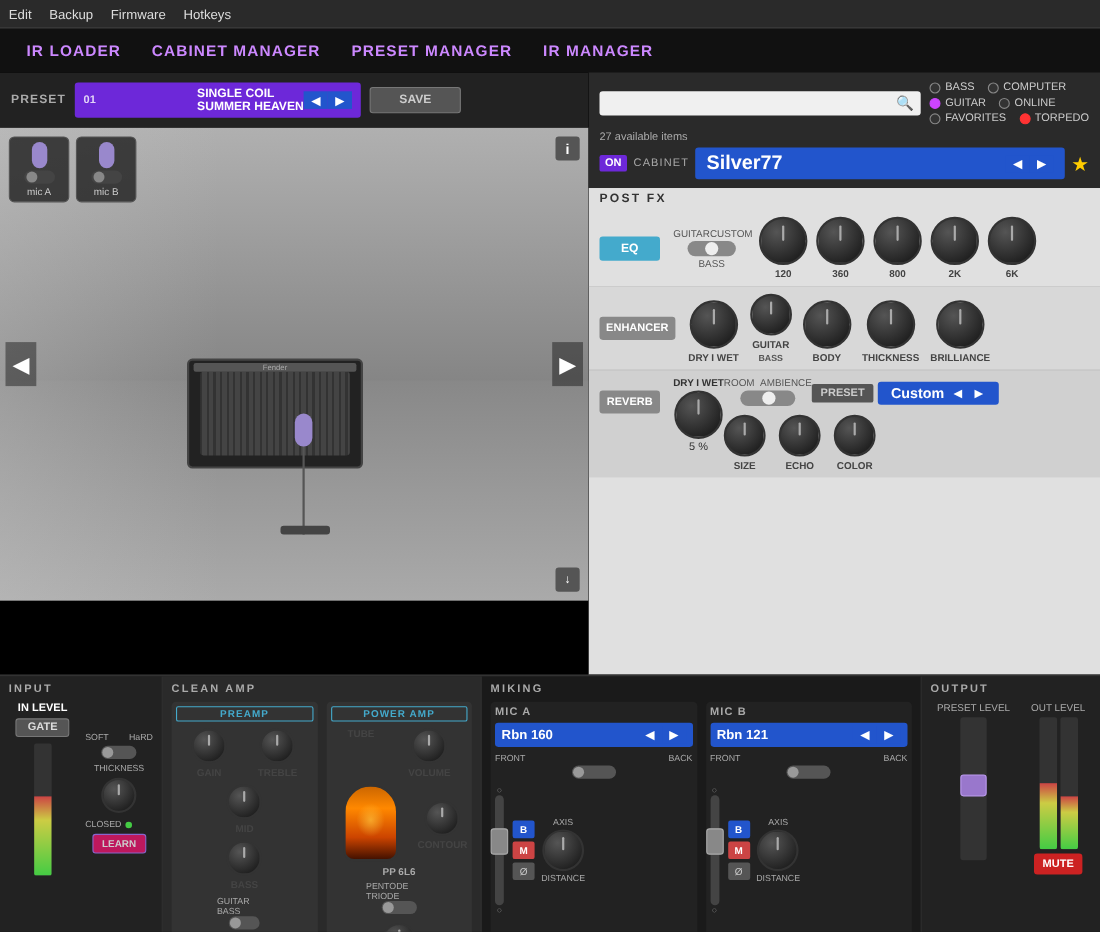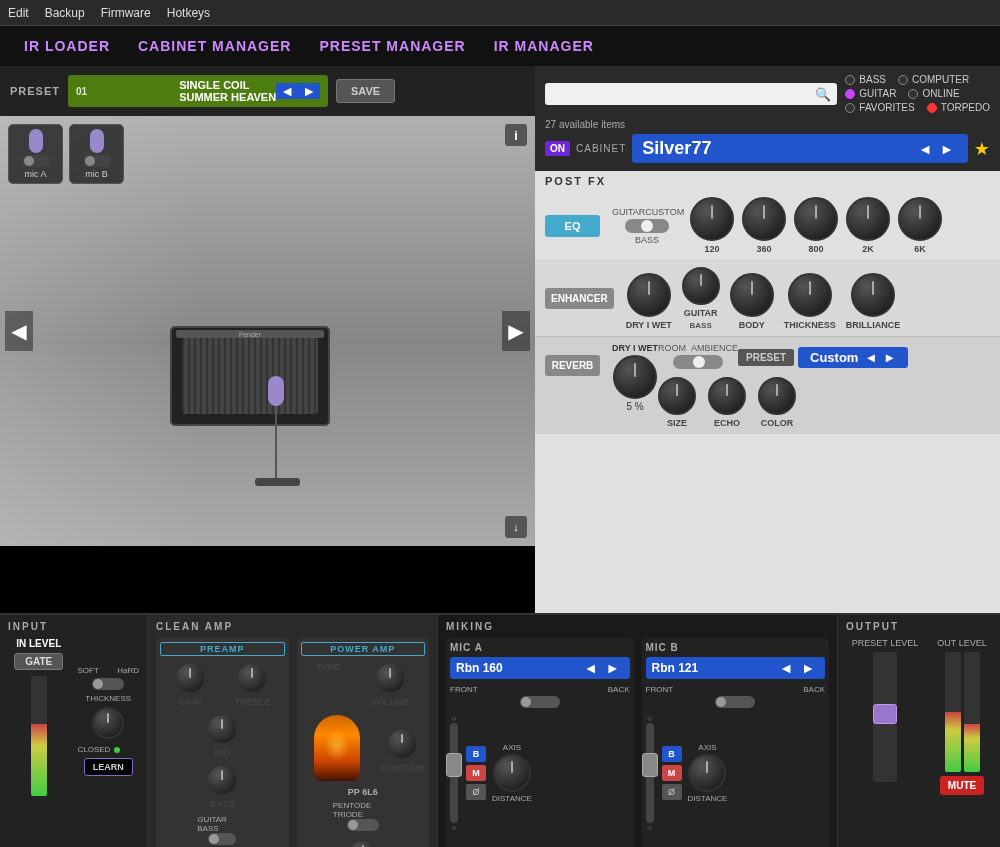--- a/index.html
+++ b/index.html
@@ -70,21 +70,21 @@
       position: relative;
     }
     .preset-label {
       color: #aaa;
       font-size: 11px;
       font-weight: bold;
       margin-right: 8px;
       letter-spacing: 1px;
     }
     .preset-selector {
-      background: #4d7c0f;
+      background: #6d28d9;
       color: #fff;
       font-size: 11px;
       font-weight: bold;
       padding: 4px 8px;
       border-radius: 3px;
       display: flex;
       align-items: center;
       flex: 1;
       max-width: 260px;
       margin-right: 8px;
@@ -95,21 +95,21 @@
       border: none;
       color: #fff;
       cursor: pointer;
       padding: 0 4px;
       font-size: 14px;
     }
     .save-btn {
       background: #555;
       color: #ccc;
       border: 1px solid #777;
-      padding: 5px 14px;
+      padding: 5px 26px;
       font-size: 11px;
       font-weight: bold;
       cursor: pointer;
       border-radius: 3px;
     }
 
     .cabinet-view {
       width: 535px;
       height: 430px;
       background: #888;
@@ -712,21 +712,21 @@
       color: #aaa;
       margin-bottom: 4px;
     }
     .led-dot {
       width: 6px;
       height: 6px;
       border-radius: 50%;
       background: #44cc44;
     }
     .learn-btn {
-      background: #000000;
+      background: #be185d;
       color: #ccc;
       border: 1px solid #8866cc;
       padding: 3px 8px;
       font-size: 9px;
       font-weight: bold;
       border-radius: 3px;
       cursor: pointer;
       display: block;
       margin: 0 auto;
     }

